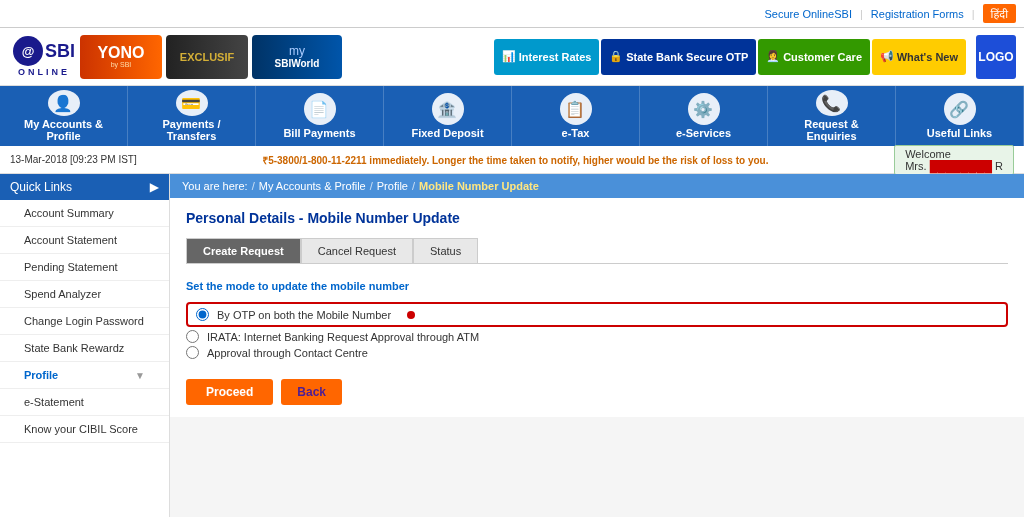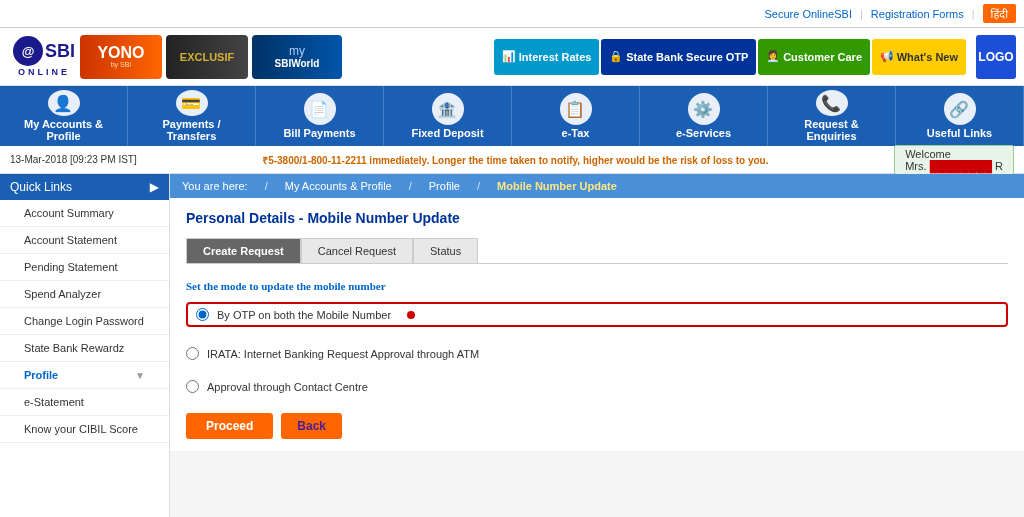--- a/index.html
+++ b/index.html
@@ -40,36 +40,36 @@
 
     
     .sidebar { width: 170px; background: #fff; border-right: 1px solid #ddd; flex-shrink: 0; }
     .sidebar-header { background: #1a5fb4; color: #fff; padding: 6px 10px; font-size: 12px; font-weight: normal; display: flex; justify-content: space-between; align-items: center; }
     .sidebar-item { padding: 7px 24px; border-bottom: 1px solid #eee; color: #333; font-size: 11px; cursor: pointer; display: flex; justify-content: space-between; align-items: center; }
     .sidebar-item.active { color: #0066cc; font-weight: bold; }
     .sidebar-arrow { color: #999; font-size: 10px; }
 
     
     .main-content { flex: 1; background: #f5f5f5; overflow-y: auto; }
-    .breadcrumb-bar { background: #4a90d9; color: #fff; padding: 6px 12px; font-size: 11px; display: flex; align-items: center; gap: 17px; }
+    .breadcrumb-bar { background: #4a90d9; color: #fff; padding: 6px 12px; font-size: 11px; display: flex; align-items: center; gap: 4px; }
     .breadcrumb-sep { color: rgba(255,255,255,0.7); }
     .breadcrumb-link { color: #fff; text-decoration: none; }
     .breadcrumb-current { color: #ffe680; font-weight: bold; }
 
     .page-content { padding: 12px 16px; background: #fff; margin: 0; }
     .page-title { color: #003399; font-size: 14px; font-weight: bold; margin-bottom: 12px; }
 
     
     .tab-bar { display: flex; gap: 0; margin-bottom: 16px; border-bottom: 1px solid #ccc; }
     .tab { padding: 6px 16px; font-size: 11px; cursor: pointer; border: 1px solid #ccc; border-bottom: none; background: #e8e8e8; color: #333; }
     .tab.active { background: #666; color: #fff; font-weight: bold; }
 
     
-    .mode-label { color: #0066cc; font-size: 11px; font-weight: bold; margin-bottom: 10px; font-family: Liberation Serif, serif; }
-    .option-group { display: flex; flex-direction: column; gap: 20px; margin-bottom: 16px; }
+    .mode-label { color: #0066cc; font-size: 11px; font-weight: bold; margin-bottom: 10px; }
+    .option-group { display: flex; flex-direction: column; gap: 3px; margin-bottom: 16px; }
     .option-row { display: flex; align-items: center; gap: 8px; font-size: 11px; color: #333; }
     .option-row.highlighted { border: 2px solid #cc0000; border-radius: 4px; padding: 4px 8px; background: #fff; }
     .option-row input[type=radio] { accent-color: #0066cc; }
     .red-dot { width: 8px; height: 8px; background: #cc0000; border-radius: 50%; margin-left: 8px; }
 
     
     .action-buttons { display: flex; gap: 8px; margin-top: 20px; }
     .btn-proceed { background: #ff6600; color: #fff; border: none; padding: 6px 20px; font-size: 12px; font-weight: bold; cursor: pointer; border-radius: 3px; }
     .btn-back { background: #ff6600; color: #4c1d95; border: none; padding: 6px 16px; font-size: 12px; font-weight: bold; cursor: pointer; border-radius: 3px; }
 

